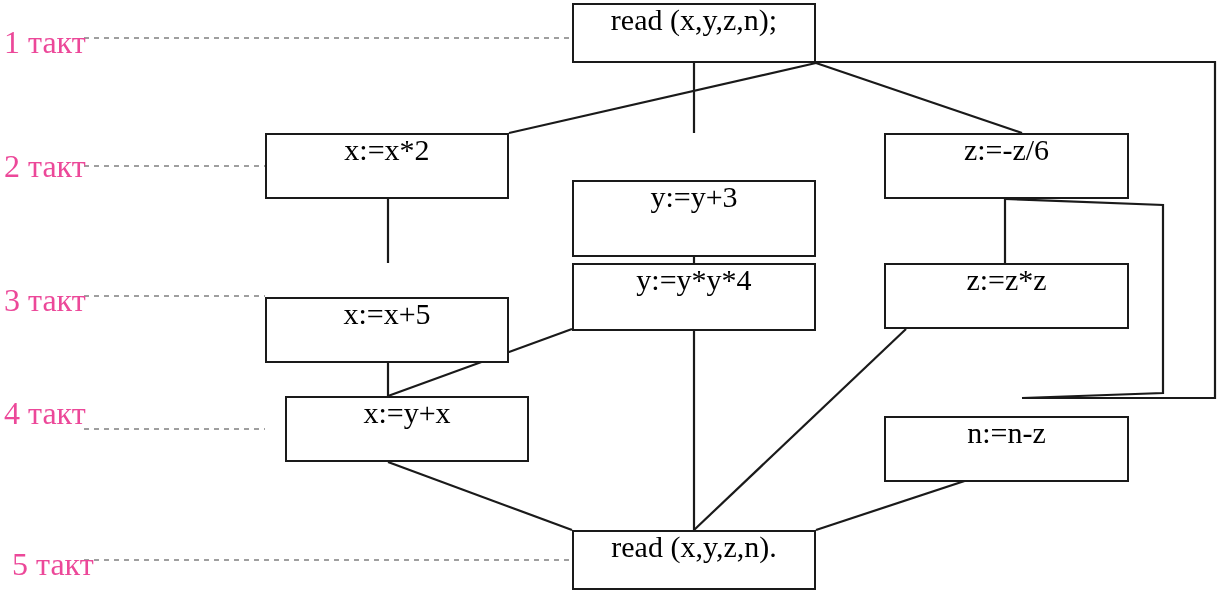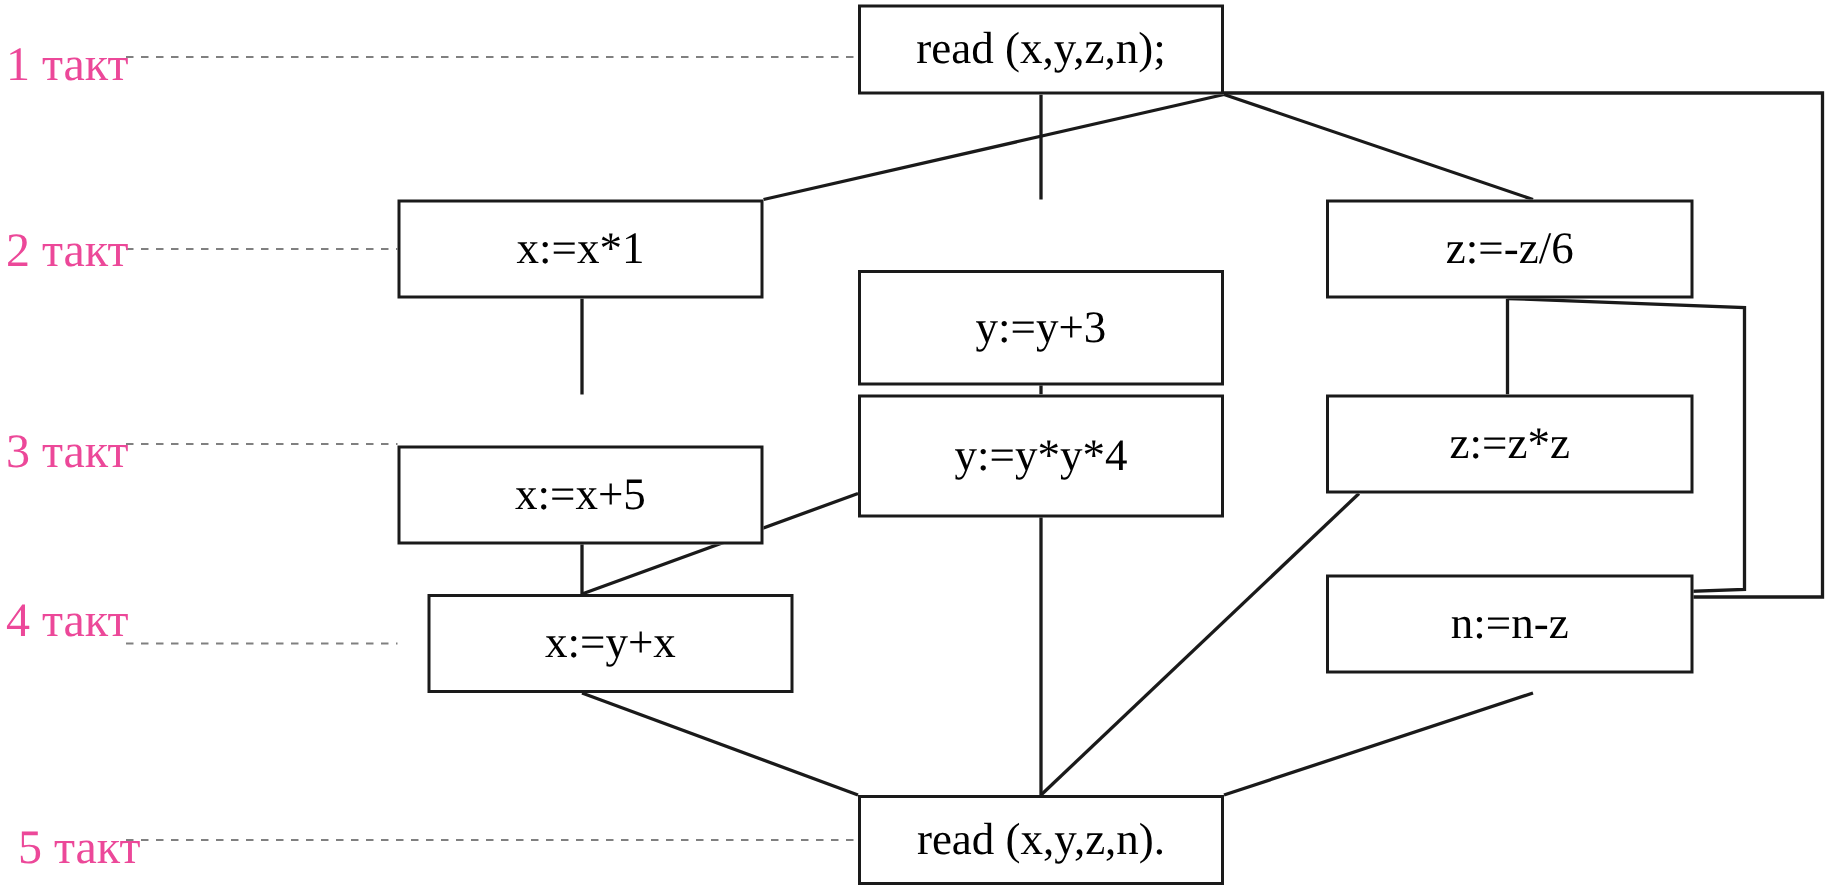--- a/index.html
+++ b/index.html
@@ -22,21 +22,21 @@
     width: 1218px;
     height: 593px;
     pointer-events: none;
   }
   .node {
     position: absolute;
     box-sizing: border-box;
     border: 2px solid #1a1a1a;
     background: #ffffff;
     display: flex;
-    align-items: center;
+    align-items: flex-start;
     justify-content: center;
     color: #000000;
     font-size: 30px;
     line-height: 1;
     letter-spacing: 0px;
     white-space: nowrap;
     z-index: 3;
   }
   .stage-label {
     position: absolute;
@@ -83,41 +83,41 @@
       <div class="stage-label" style="left: 4px; top: 150px;">2 такт</div>
       <div class="stage-label" style="left: 4px; top: 284px;">3 такт</div>
       <div class="stage-label" style="left: 4px; top: 397px;">4 такт</div>
       <div class="stage-label" style="left: 12px; top: 548px; font-family: Liberation Serif, serif;">5 такт</div>
     </div>
   <div id="node-layer">
       <div class="node" style="left: 572px; top: 3px; width: 244px; height: 60px;">
         <span>read (x,y,z,n);</span>
       </div>
       <div class="node" style="left: 265px; top: 133px; width: 244px; height: 66px;">
-        <span>x:=x*1</span>
+        <span>x:=x*2</span>
       </div>
       <div class="node" style="left: 572px; top: 133px; width: 244px; height: 77px; margin-top: 47px;">
         <span>y:=y+3</span>
       </div>
       <div class="node" style="left: 884px; top: 133px; width: 245px; height: 66px;">
         <span>z:=-z/6</span>
       </div>
       <div class="node" style="left: 265px; top: 263px; width: 244px; height: 66px; margin-top: 34px;">
         <span>x:=x+5</span>
       </div>
-      <div class="node" style="left: 572px; top: 263px; width: 244px; height: 82px;">
+      <div class="node" style="left: 572px; top: 263px; width: 244px; height: 68px;">
         <span>y:=y*y*4</span>
       </div>
       <div class="node" style="left: 884px; top: 263px; width: 245px; height: 66px;">
         <span>z:=z*z</span>
       </div>
       <div class="node" style="left: 265px; top: 396px; width: 244px; height: 66px; margin-left: 20px;">
         <span>x:=y+x</span>
       </div>
-      <div class="node" style="left: 884px; top: 383px; width: 245px; height: 66px;">
+      <div class="node" style="left: 884px; top: 416px; width: 245px; height: 66px;">
         <span>n:=n-z</span>
       </div>
       <div class="node" style="left: 572px; top: 530px; width: 244px; height: 60px;">
         <span>read (x,y,z,n).</span>
       </div>
     </div>
 
 </div>
 
 </body></html>

